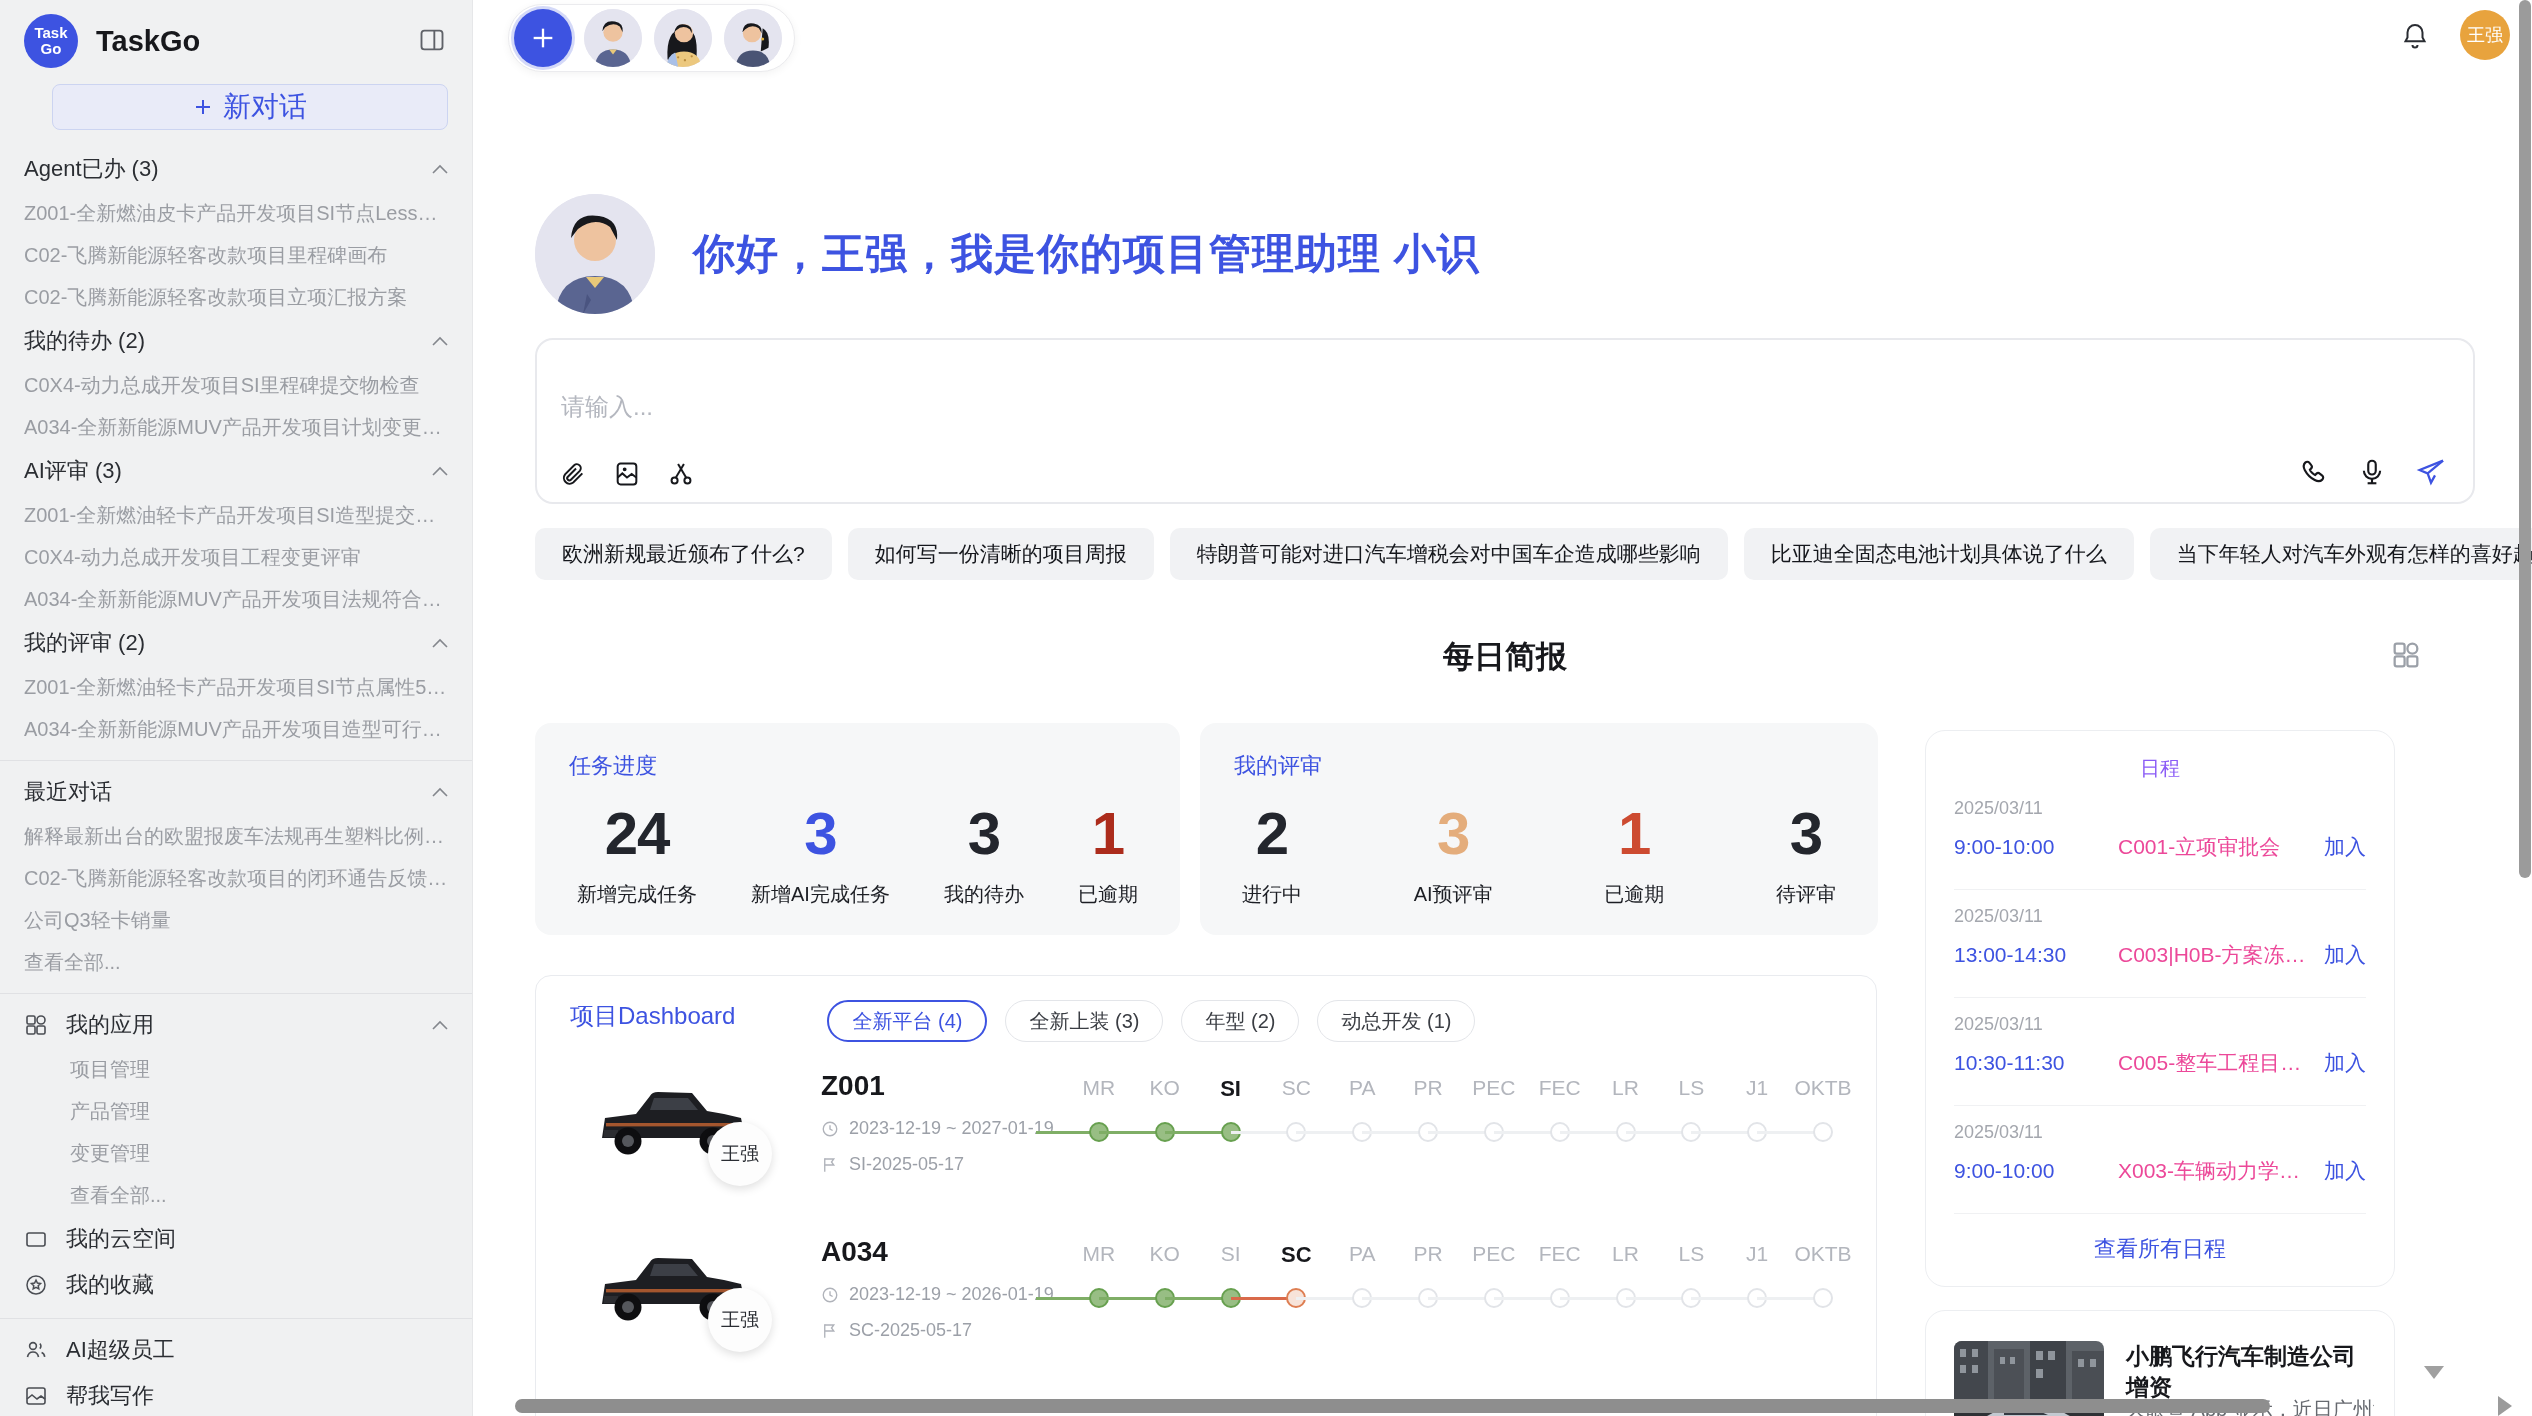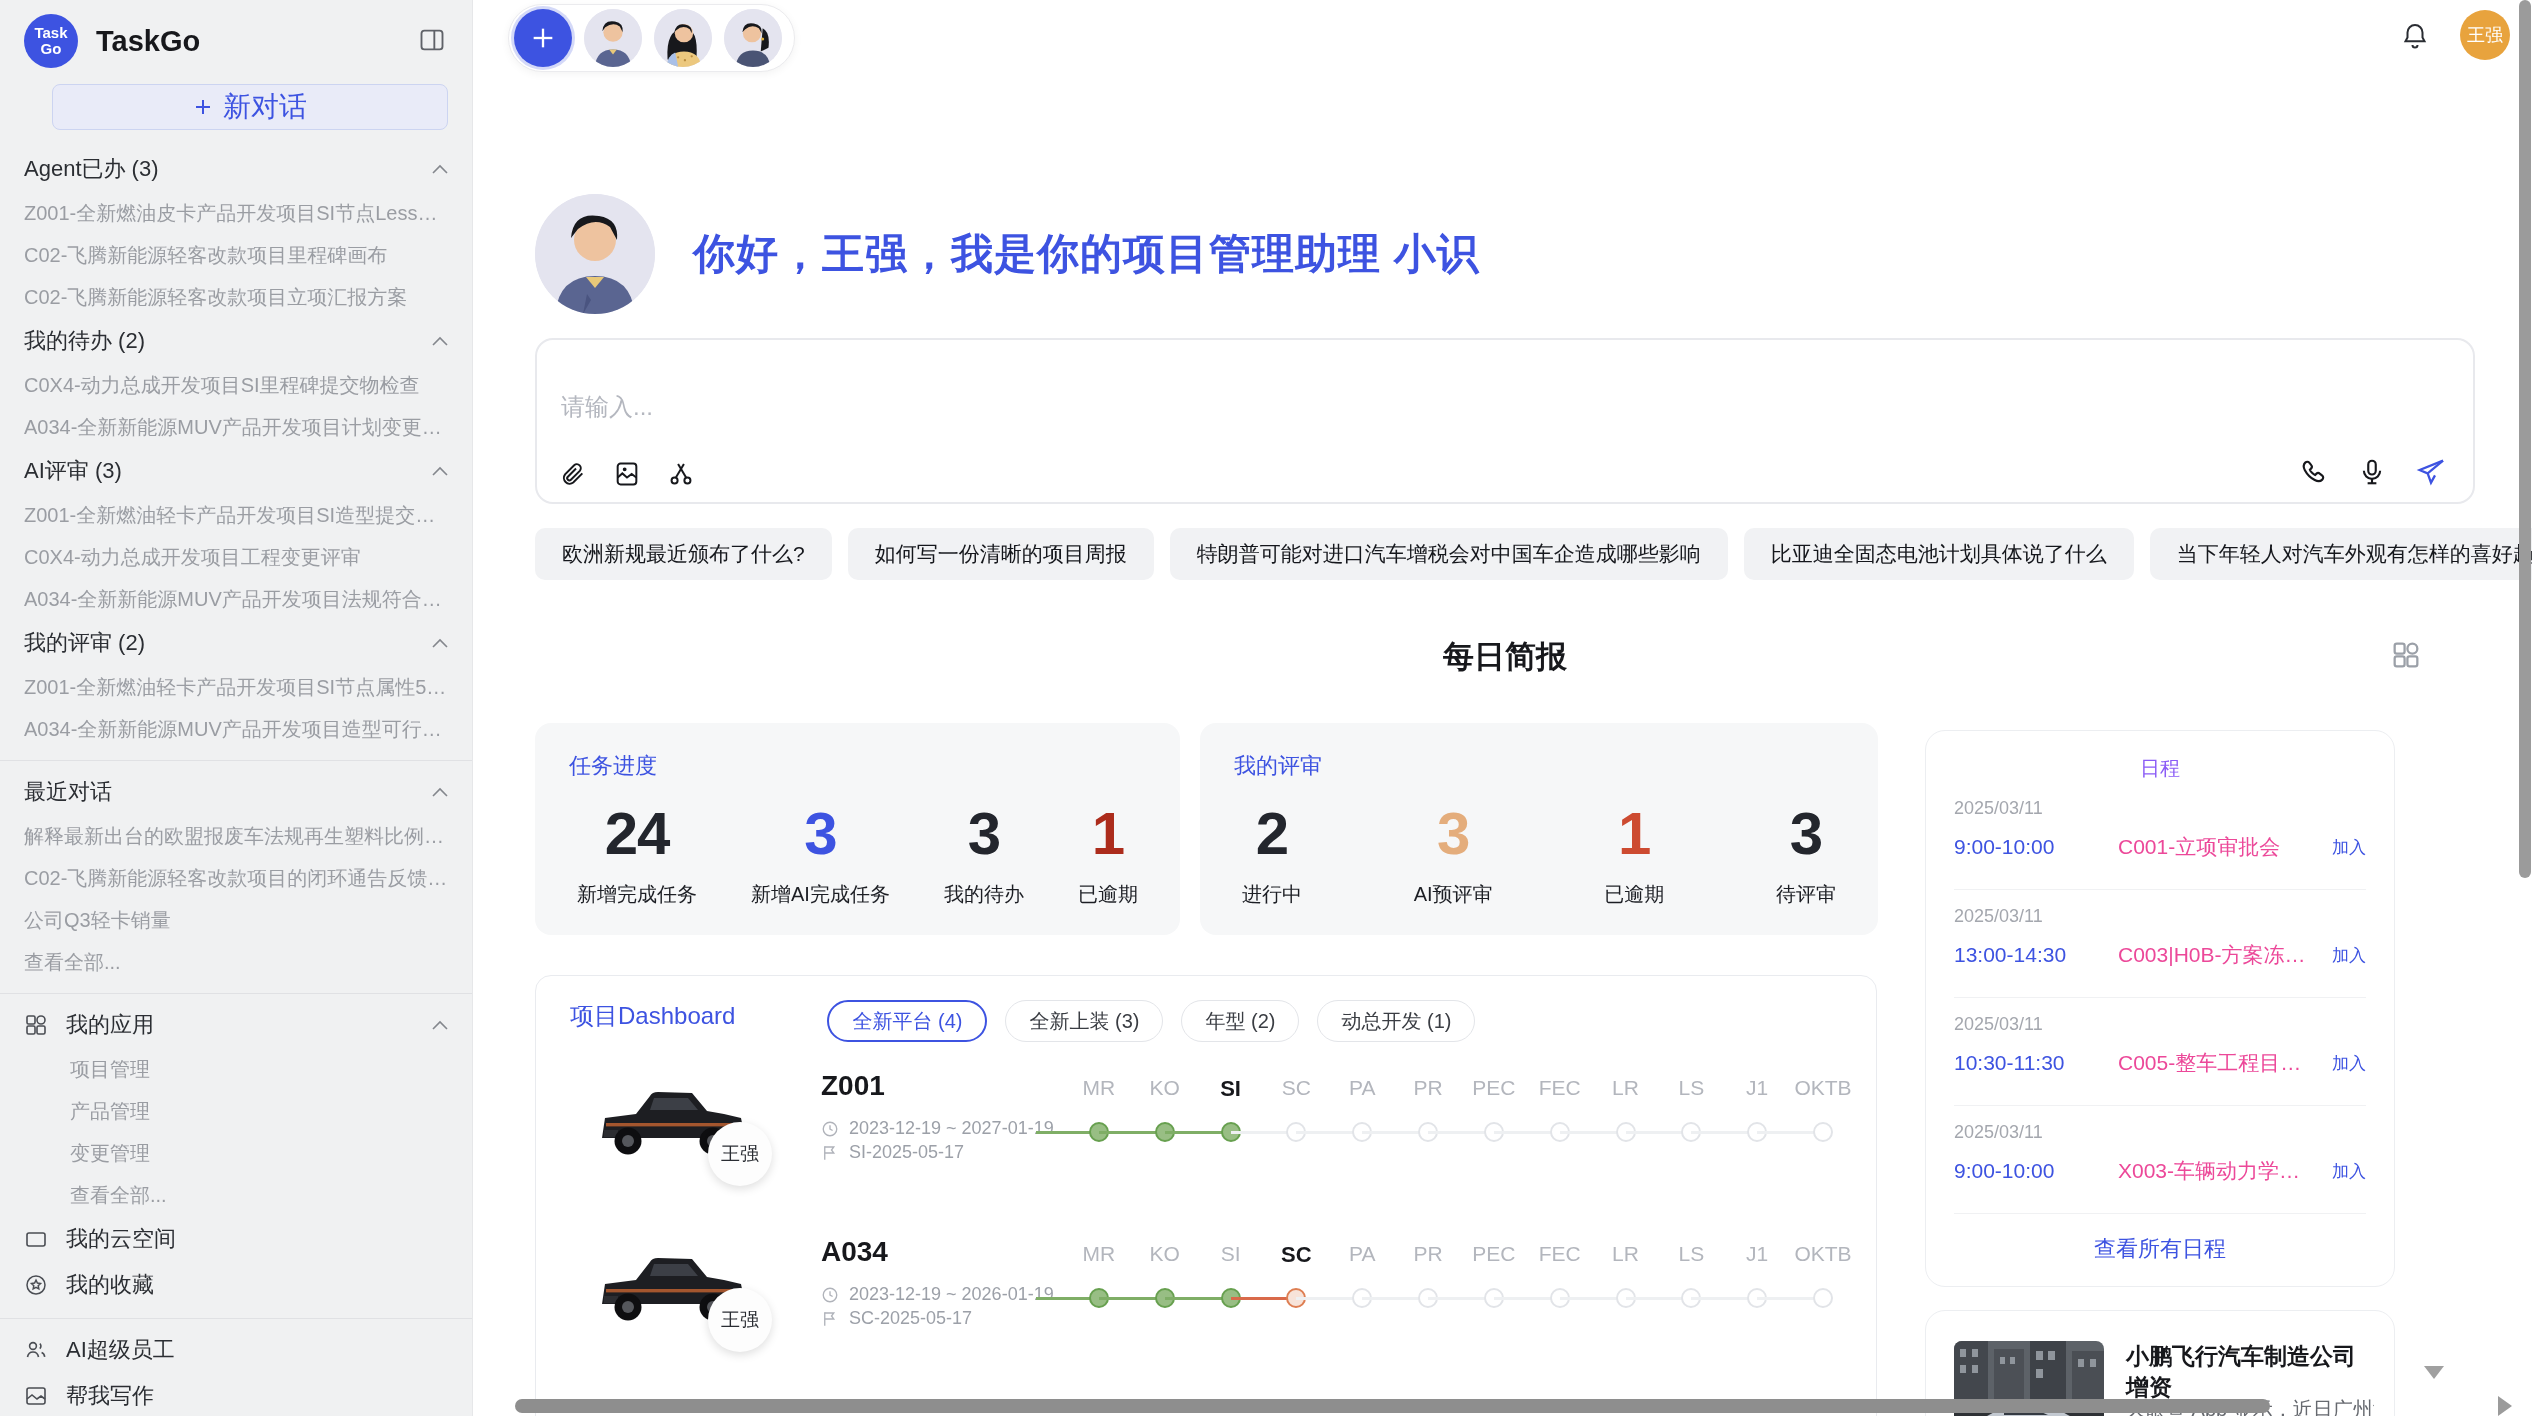--- a/index.html
+++ b/index.html
@@ -128,21 +128,21 @@
   .tab.active { border:2px solid #3D53E1; color:#3D53E1; line-height:38px; }
   .proj { position:relative; height:158px; margin-top:8px; }
   .truck { position:absolute; left:58px; top:10px; }
   .owner {
     position:absolute; left:172px; top:62px; width:64px; height:64px; border-radius:50%;
     background:#fdfdfd; box-shadow:0 3px 10px rgba(0,0,0,.13);
     display:flex; align-items:center; justify-content:center; font-size:19px; color:#2a2d33;
   }
   .pname { position:absolute; left:285px; top:10px; font-size:28px; font-weight:700; color:#17181c; }
   .pmeta { position:absolute; left:285px; top:58px; font-size:18px; color:#9ca0a8; display:flex; align-items:center; gap:10px; }
-  .pmeta.second { top:82px;text-align:right; }
+  .pmeta.second { top:94px;text-align:right; }
   .pmeta .mic { color:#b0b3ba; }
   .ms-wrap { position:absolute; left:530px; right:20px; top:16px; }
   .ms-labels { display:flex; }
   .ms-label { flex:1; text-align:center; font-size:21px; color:#b3b6bd; }
   .ms-label.current { color:#17181c; font-weight:700; font-size:22px; }
   .ms-cells { display:flex; margin-top:12px; }
   .ms-cell { flex:1; position:relative; height:40px; }
   .ms-cell::before { content:""; position:absolute; top:17px; height:3px; left:-50%; right:50%; background:#eef0f2; }
   .ms-cell.lead-g::before { left:-30px; background:#7FAE66; }
   .ms-cell.seg-g::before { background:#7FAE66; }
@@ -160,21 +160,21 @@
     position:absolute; left:1925px; top:730px; width:470px; height:557px;
     background:#fff; border:1px solid #eceef1; border-radius:20px; padding:24px 0 0 0;
   }
   .sched-title { text-align:center; font-size:20px; color:#8b5cf6; }
   .sch-item { padding:16px 28px 0 28px; }
   .sch-date { font-size:18px; color:#a4a7ae; }
   .sch-row { display:flex; align-items:center; margin-top:14px; padding-bottom:28px; border-bottom:1px solid #f0f1f3; }
   .sch-item:last-of-type .sch-row { border-bottom:none; }
   .sch-time { font-size:21px; color:#3D53E1; width:128px; flex:0 0 auto; }
   .sch-name { font-size:21px; color:#ec4899; flex:1; margin-left:36px; white-space:nowrap; overflow:hidden; text-overflow:ellipsis; }
-  .sch-join { font-size:17px; color:#3D53E1; margin-left:14px; cursor:pointer; }
+  .sch-join { font-size:21px; color:#3D53E1; margin-left:14px; cursor:pointer; }
   .sched-all { text-align:center; font-size:22px; color:#3D53E1; margin-top:20px; cursor:pointer; }
 
   
   .news {
     position:absolute; left:1925px; top:1310px; width:470px; height:150px;
     background:#fff; border:1px solid #eceef1; border-radius:20px;
   }
   .news-img { position:absolute; left:28px; top:30px; width:150px; height:105px; border-radius:8px; overflow:hidden; }
   .news-title { position:absolute; left:200px; top:30px; right:20px; font-size:23px; font-weight:700; color:#17181c; }
   .news-body { position:absolute; left:200px; top:84px; right:20px; font-size:20px; color:#66696f; line-height:1.4;

